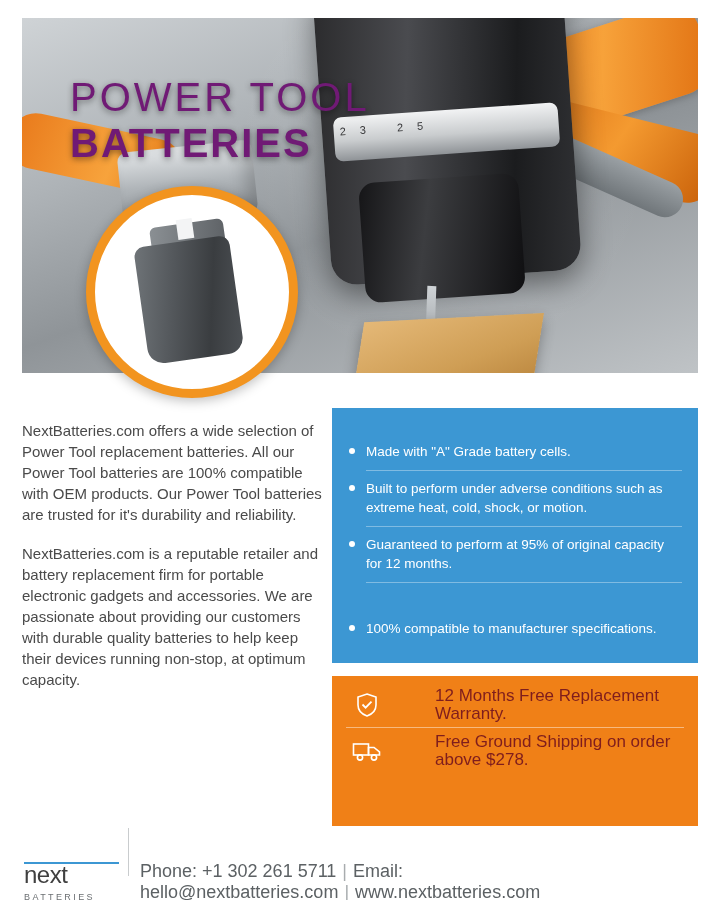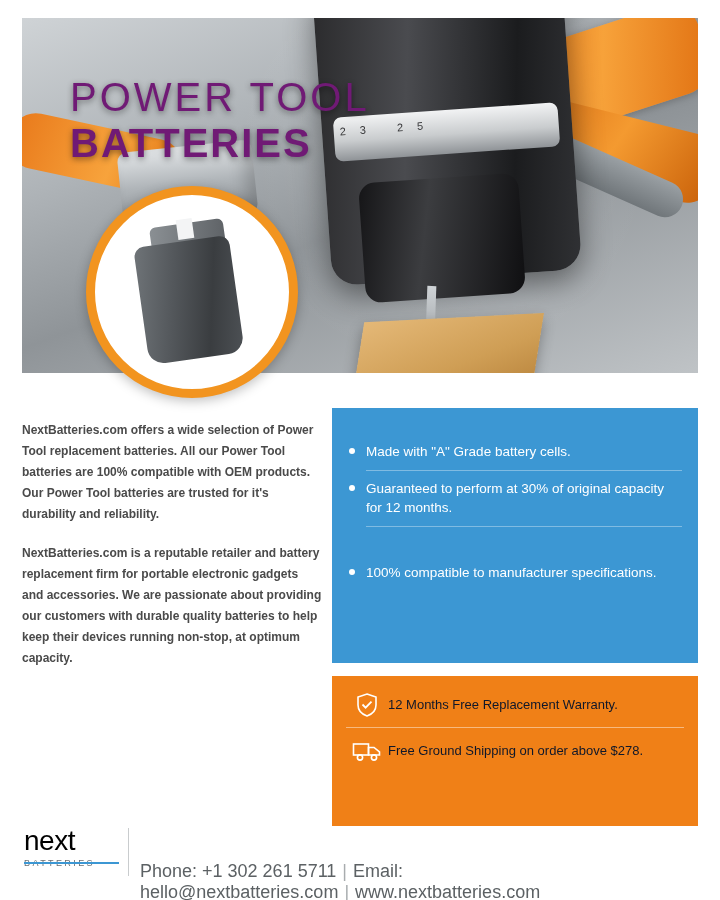--- a/index.html
+++ b/index.html
@@ -155,23 +155,22 @@
     background: #f3f4f5;
     transform: rotate(-8deg);
   }
 
   
   .body-col {
     position: absolute;
     left: 22px; top: 420px;
     width: 300px;
     color: #4a4a4a;
-    font-size: 12px;
+    font-size: 15px;
     line-height: 21px;
-    font-weight: bold;
   }
   .body-col p { margin: 0 0 18px 0; }
 
   
   .features {
     position: absolute;
     left: 332px; top: 408px;
     width: 366px; height: 255px;
     background: #3c97d3;
   }
@@ -216,43 +215,45 @@
     position: absolute;
     left: 332px; top: 676px;
     width: 366px; height: 150px;
     background: #f08017;
     padding: 6px 14px;
   }
   .offer-row {
     display: flex; align-items: center;
     height: 46px;
     border-bottom: 1px solid rgba(255,255,255,.45);
-    color: #0f172a;
-    font-size: 13px;
+    color: #7f1d1d;
+    font-size: 17px;
     line-height: 18px;
+    gap: 47px;
   }
   .offer-row:last-child { border-bottom: none; }
   .offer-ico {
     width: 42px; flex: 0 0 42px;
     display: flex; align-items: center; justify-content: center;
   }
   .offer-ico svg { display: block; }
   .offer-txt { padding-right: 8px; }
 
   
   .logo {
     position: absolute;
     left: 24px; top: 826px;
     width: 95px;
   }
   .logo-next {
-    color: #000000;
-    font-size: 28px;
+    color: #404040;
+    font-size: 24px;
     line-height: 30px;
     letter-spacing: -0.5px;
+    margin-top: 34px;
   }
   .logo-bat {
     color: #6b6f72;
     font-size: 9px;
     letter-spacing: 2.4px;
     margin-top: 2px;
   }
   .logo-rule {
     position: absolute; left: 0; top: 36px;
     width: 95px; height: 2px; background: #3c97d3;
@@ -305,21 +306,22 @@
   </div>
 
   <div class="body-col">
     <p>NextBatteries.com offers a wide selection of Power Tool replacement batteries. All our Power Tool batteries are 100% compatible with OEM products. Our Power Tool batteries are trusted for it's durability and reliability.</p>
     <p>NextBatteries.com is a reputable retailer and battery replacement firm for portable electronic gadgets and accessories. We are passionate about providing our customers with durable quality batteries to help keep their devices running non-stop, at optimum capacity.</p>
   </div>
 
   <div class="features">
     <ul>
       <li>Made with "A" Grade battery cells.</li>
-      <li>Guaranteed to perform at 30% of original capacity for 12 months.</li>
+      <li>Built to perform under adverse conditions such as extreme heat, cold, shock, or motion.</li>
+      <li>Guaranteed to perform at 95% of original capacity for 12 months.</li>
       <li>100% compatible to manufacturer specifications.</li>
     </ul>
   </div>
 
   <div class="offers">
 
     <div class="offer-row">
       <div class="offer-ico">
         <svg width="26" height="26" viewBox="0 0 26 26" fill="none">
           <path d="M13 2 L22 5 V13 C22 18.5 17.8 22.3 13 24 C8.2 22.3 4 18.5 4 13 V5 Z" stroke="#ffffff" stroke-width="1.6" fill="none"></path>

